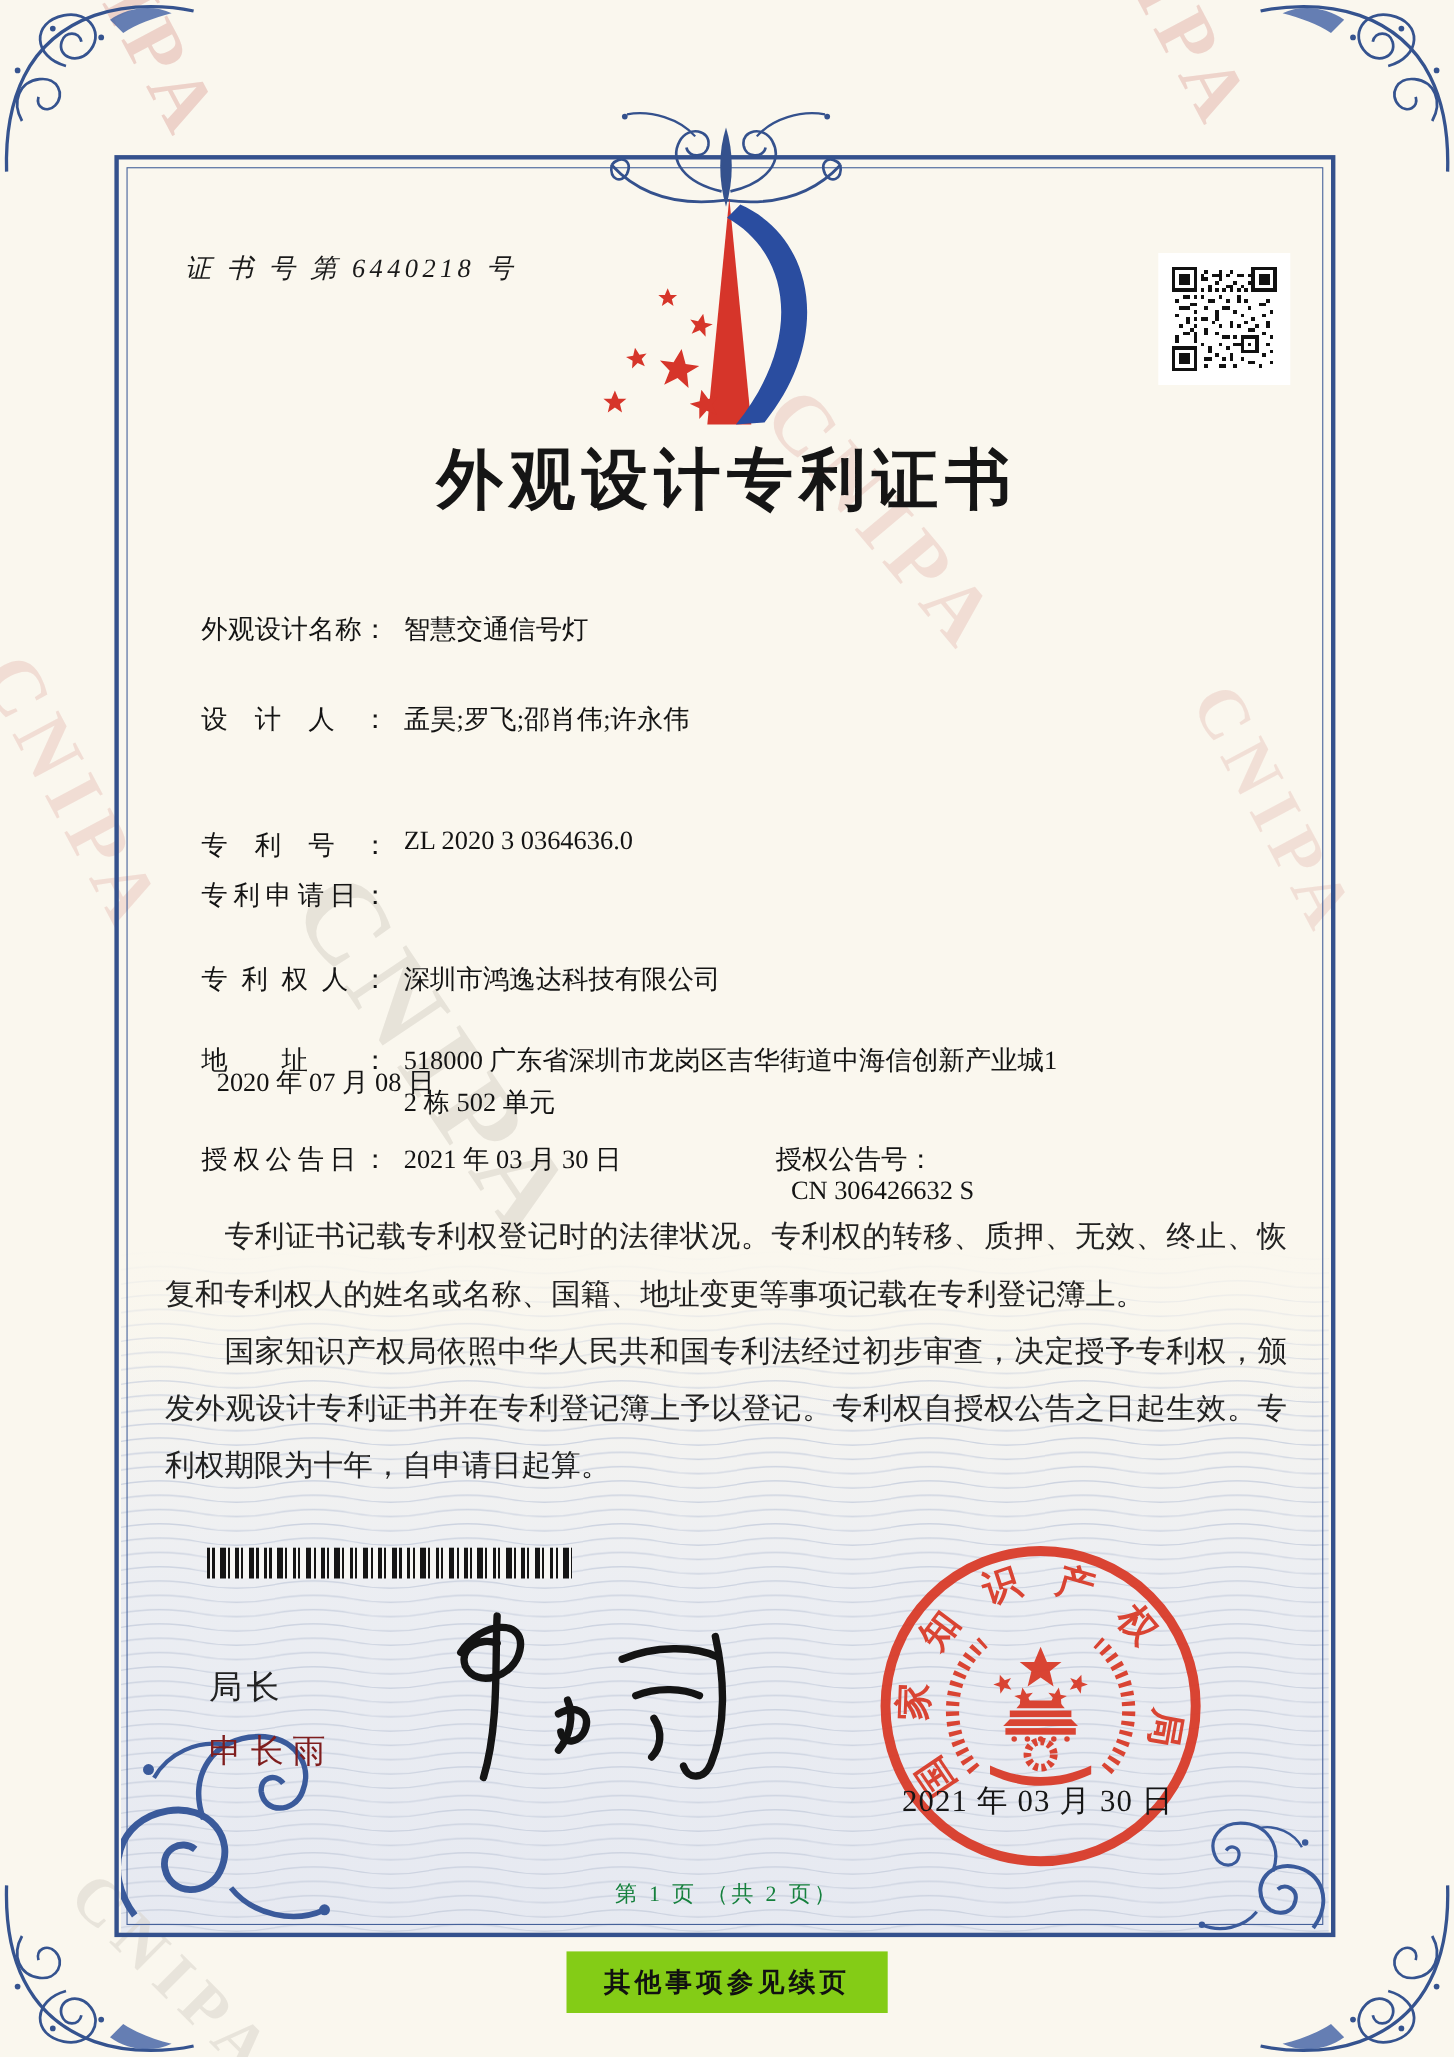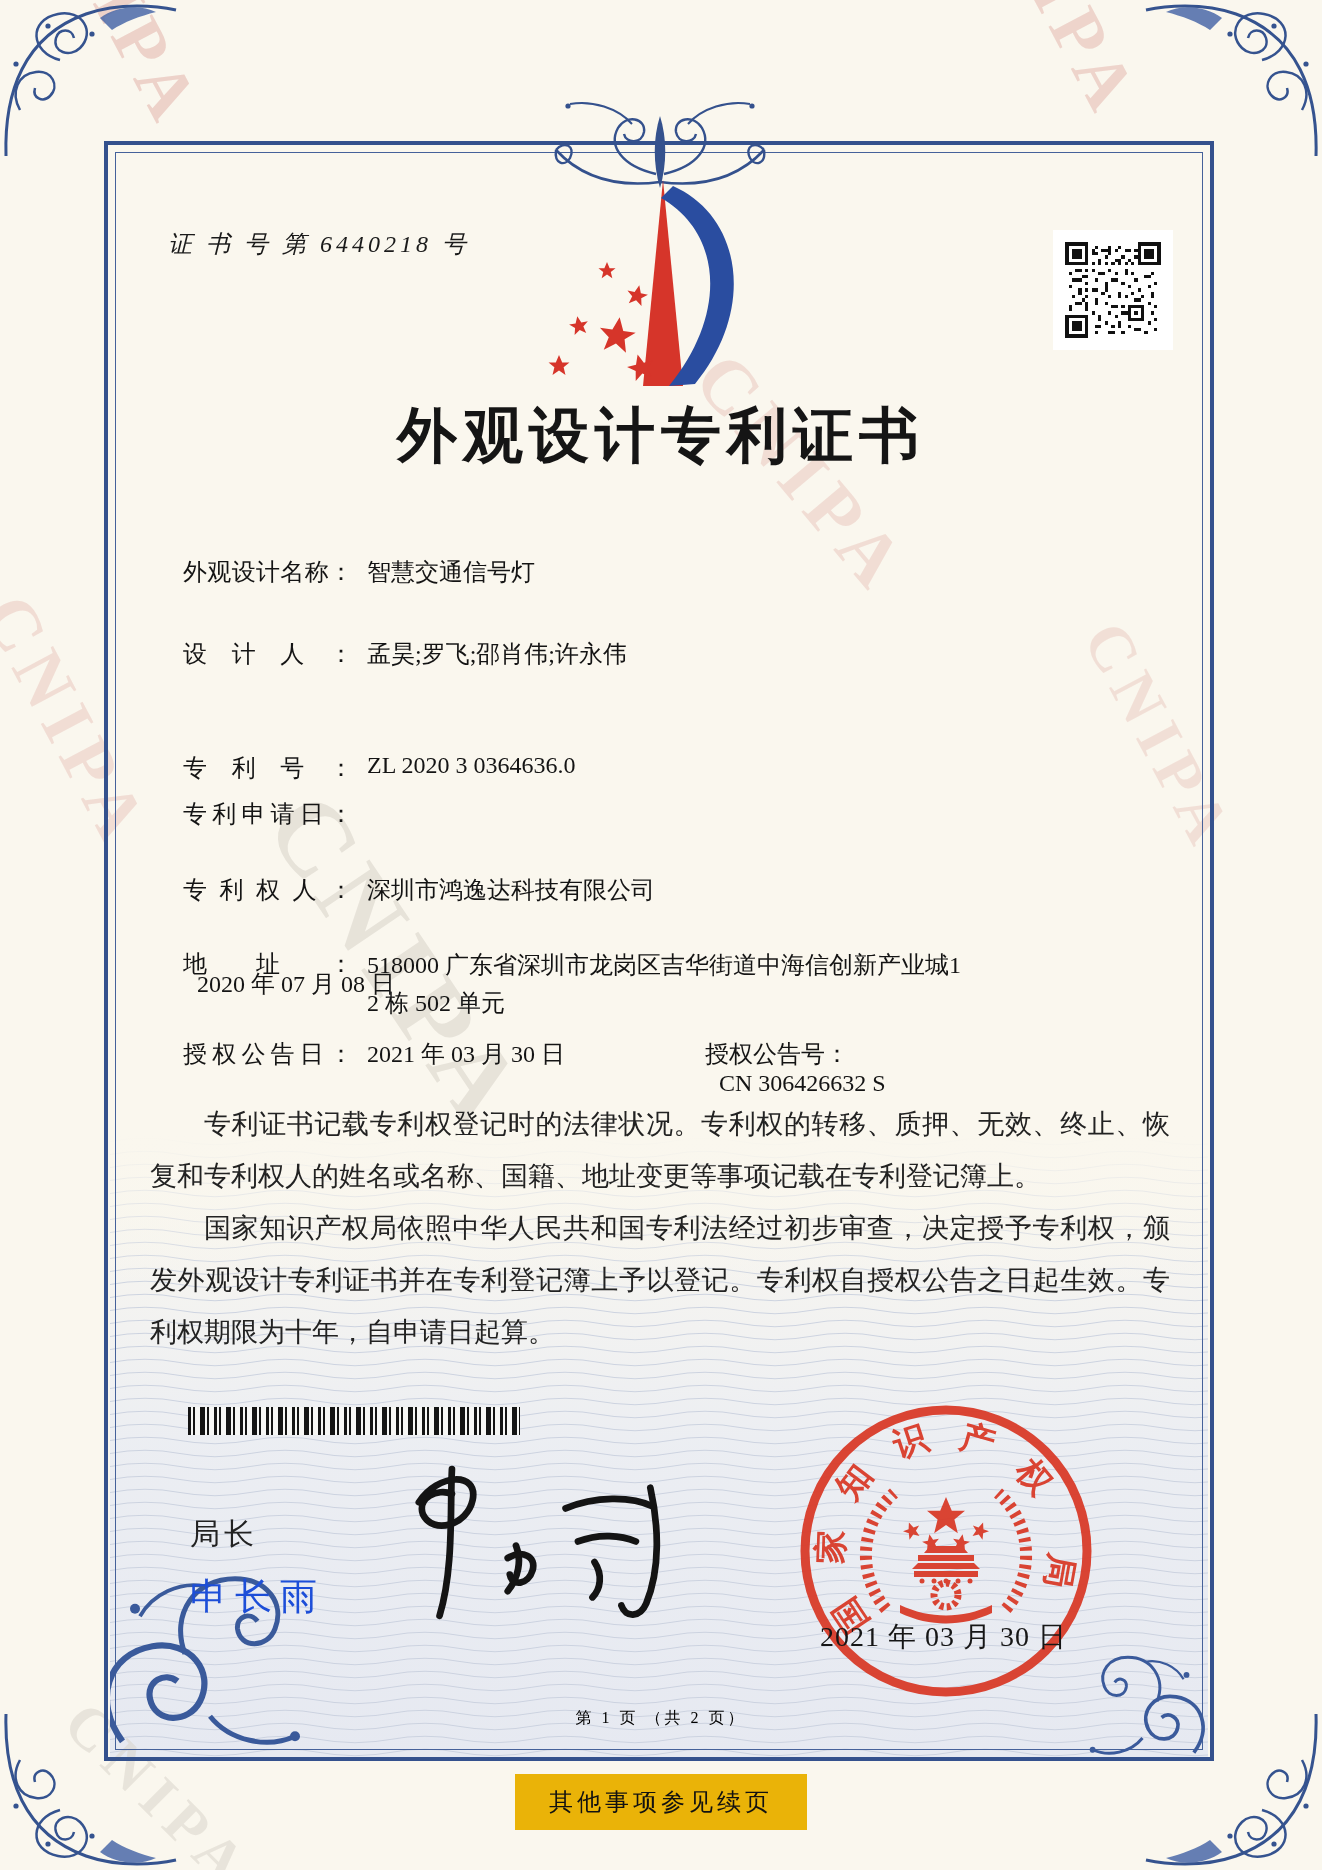--- a/index.html
+++ b/index.html
@@ -46,31 +46,31 @@
   #body-text{left:150px;top:1098px;width:1020px;z-index:6;font-size:27px;line-height:52px;
      text-align:justify;color:#222;}
   #body-text p{margin:0;text-indent:2em;}
   
   #barcode{left:188px;top:1407px;width:332px;height:28px;z-index:6;
      background:repeating-linear-gradient(90deg,
        #141414 0 3px,#f6f6f4 3px 5px,#141414 5px 7px,#f6f6f4 7px 12px,
        #141414 12px 17px,#f6f6f4 17px 19px,#141414 19px 21px,#f6f6f4 21px 26px);}
   #officer-title{left:190px;top:1514px;font-size:30px;z-index:6;
      font-family:"Liberation Sans","DejaVu Sans",sans-serif;letter-spacing:4px;color:#222;}
-  #officer-name{left:190px;top:1572px;font-size:37px;z-index:7;
-     font-family:"Liberation Sans","DejaVu Sans",sans-serif;letter-spacing:8px;color:#1d4ed8;}
+  #officer-name{left:190px;top:1572px;font-size:30px;z-index:7;
+     font-family:"Liberation Sans","DejaVu Sans",sans-serif;letter-spacing:8px;color:#7f1d1d;}
   #signature{left:392px;top:1446px;z-index:7;}
   #seal{left:796px;top:1401px;z-index:6;}
   #seal-date{left:820px;top:1618px;width:300px;font-size:28px;letter-spacing:1px;
      z-index:7;color:#161616;white-space:nowrap;}
-  #page-info{left:0;top:1708px;width:1322px;text-align:center;font-size:16px;
-     letter-spacing:3px;color:#000000;z-index:6;}
+  #page-info{left:0;top:1708px;width:1322px;text-align:center;font-size:20px;
+     letter-spacing:3px;color:#15803d;z-index:6;}
   #cont-box{left:0;top:1774px;width:1322px;text-align:center;z-index:6;}
-  #cont-box span{display:inline-block;background:#eab308;padding:12px 34px;
-     font-size:24px;letter-spacing:4px;color:#111;}
+  #cont-box span{display:inline-block;background:#84cc16;padding:12px 34px;
+     font-size:24px;letter-spacing:4px;color:#111;font-weight:bold;}
 </style>
 </head>
 <body>
 
 <svg width="0" height="0" style="position:absolute" aria-hidden="true">
   <defs>
     <path id="star5" d="M0,-10 L2.9,-3.1 L9.5,-3.1 L4.2,1.2 L5.9,8.1 L0,4 L-5.9,8.1 L-4.2,1.2 L-9.5,-3.1 L-2.9,-3.1 Z"></path>
     <g id="damask" fill="none" stroke="#35538f">
       <path d="M6,156 C4,92 24,36 86,14 C120,2 158,6 176,10" stroke-width="3"></path>
       <path d="M60,60 C30,52 28,20 58,14 C82,9 96,32 80,48 C70,58 52,52 56,38 C59,28 72,28 74,38" stroke-width="2.5"></path>

